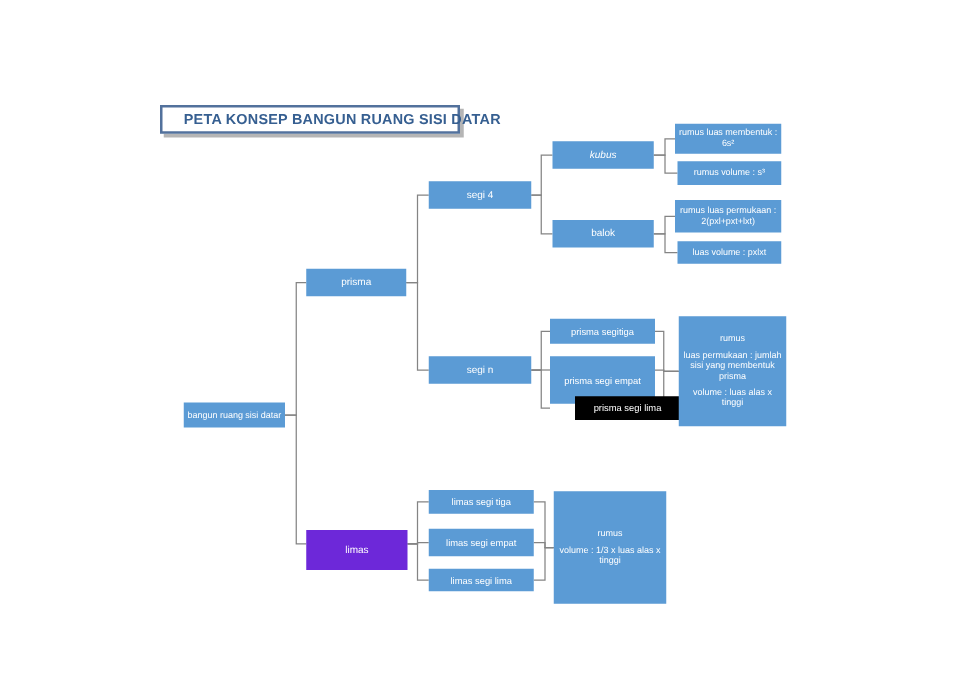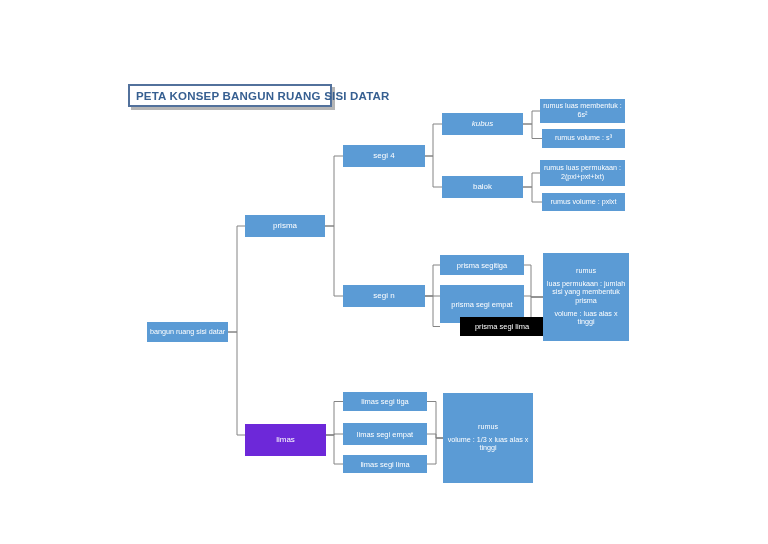--- a/index.html
+++ b/index.html
@@ -6,27 +6,27 @@
   body{
     width:768px;height:544px;
     background:#ffffff;
     font-family:"Liberation Sans",sans-serif;
     position:relative;
     overflow:hidden;
   }
   #canvas{position:absolute;left:0;top:0;width:768px;height:544px;}
   #edges{position:absolute;left:0;top:0;width:768px;height:544px;}
   .title-box{
-    position:absolute;left:128px;top:84px;width:204px;height:23px;
+    position:absolute;left:128px;top:84px;width:240px;height:23px;
     background:#ffffff;
     border:2px solid #52719c;
     box-shadow:3px 3px 0 #b5b5b5;
     box-sizing:border-box;
     display:flex;align-items:center;
-    padding-left:6px;
+    padding-left:17px;
   }
   .title-box span{
     color:#365f91;font-weight:bold;font-size:11.5px;letter-spacing:0.2px;
     white-space:nowrap;
   }
   .node{
     position:absolute;
     background:#5b9bd5;
     color:#ffffff;
     display:flex;flex-direction:column;align-items:center;justify-content:center;
@@ -73,21 +73,21 @@
       <div class="node" style="left: 147px; top: 322px; width: 81px; height: 20px; background: rgb(91, 155, 213); color: rgb(255, 255, 255); font-size: 7.2px;">bangun ruang sisi datar</div>
       <div class="node" style="left: 245px; top: 215px; width: 80px; height: 22px; background: rgb(91, 155, 213); color: rgb(255, 255, 255);">prisma</div>
       <div class="node" style="left: 245px; top: 424px; width: 81px; height: 32px; background: #6d28d9; color: rgb(255, 255, 255);">limas</div>
       <div class="node" style="left: 343px; top: 145px; width: 82px; height: 22px; background: rgb(91, 155, 213); color: rgb(255, 255, 255);">segi 4</div>
       <div class="node" style="left: 343px; top: 285px; width: 82px; height: 22px; background: rgb(91, 155, 213); color: rgb(255, 255, 255);">segi n</div>
       <div class="node" style="left: 442px; top: 113px; width: 81px; height: 22px; background: rgb(91, 155, 213); color: rgb(255, 255, 255); font-style: italic;">kubus</div>
       <div class="node" style="left: 442px; top: 176px; width: 81px; height: 22px; background: rgb(91, 155, 213); color: rgb(255, 255, 255);">balok</div>
       <div class="node" style="left: 540px; top: 99px; width: 85px; height: 24px; background: rgb(91, 155, 213); color: rgb(255, 255, 255); font-size: 7.2px;">rumus luas membentuk : 6s²</div>
       <div class="node" style="left: 542px; top: 129px; width: 83px; height: 19px; background: rgb(91, 155, 213); color: rgb(255, 255, 255); font-size: 7.2px;">rumus volume : s³</div>
       <div class="node" style="left: 540px; top: 160px; width: 85px; height: 26px; background: rgb(91, 155, 213); color: rgb(255, 255, 255); font-size: 7.2px;">rumus luas permukaan : 2(pxl+pxt+lxt)</div>
-      <div class="node" style="left: 542px; top: 193px; width: 83px; height: 18px; background: rgb(91, 155, 213); color: rgb(255, 255, 255); font-size: 7.2px;">rumus volume : pxlxt</div>
+      <div class="node" style="left: 542px; top: 193px; width: 83px; height: 18px; background: rgb(91, 155, 213); color: rgb(255, 255, 255); font-size: 7.2px;">luas volume : pxlxt</div>
       <div class="node" style="left: 440px; top: 255px; width: 84px; height: 20px; background: rgb(91, 155, 213); color: rgb(255, 255, 255); font-size: 7.5px;">prisma segitiga</div>
       <div class="node" style="left: 440px; top: 285px; width: 84px; height: 38px; background: rgb(91, 155, 213); color: rgb(255, 255, 255); font-size: 7.5px;">prisma segi empat</div>
       <div class="node" style="left: 460px; top: 317px; width: 84px; height: 19px; background: #000000; color: rgb(255, 255, 255); font-size: 7.5px;">prisma segi lima</div>
       <div class="node" style="left: 543px; top: 253px; width: 86px; height: 88px; background: rgb(91, 155, 213); color: rgb(255, 255, 255); font-size: 7.2px;">
         <div class="line">rumus</div>
         <div class="line">luas permukaan : jumlah sisi yang membentuk prisma</div>
         <div class="line">volume : luas alas x tinggi</div>
       </div>
       <div class="node" style="left: 343px; top: 392px; width: 84px; height: 19px; background: rgb(91, 155, 213); color: rgb(255, 255, 255); font-size: 7.5px;">limas segi tiga</div>
       <div class="node" style="left: 343px; top: 423px; width: 84px; height: 22px; background: rgb(91, 155, 213); color: rgb(255, 255, 255); font-size: 7.5px;">limas segi empat</div>

